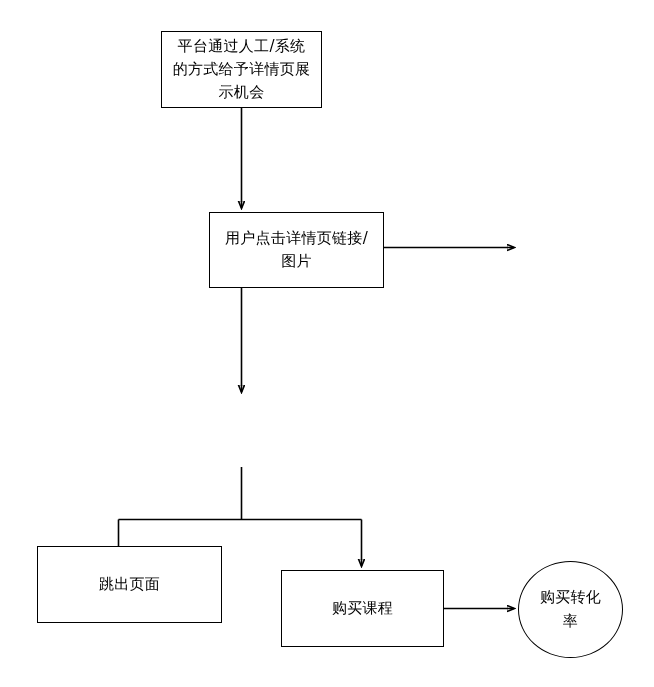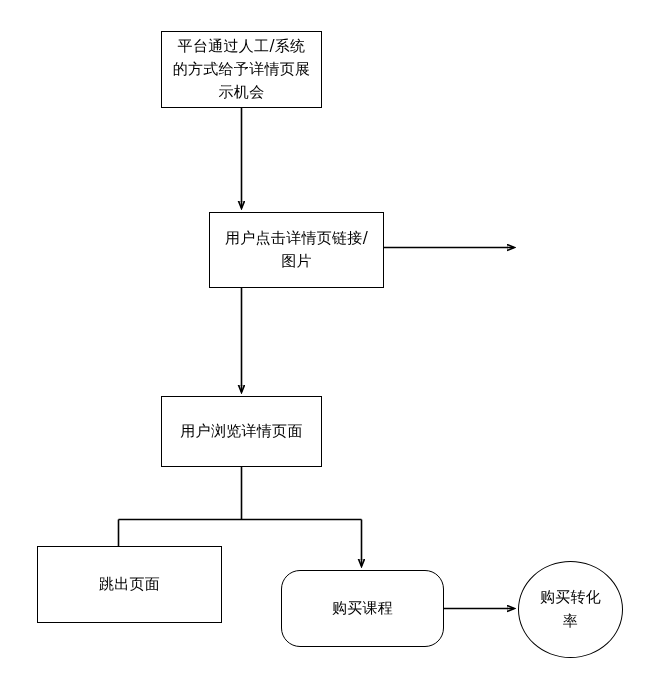--- a/index.html
+++ b/index.html
@@ -82,29 +82,26 @@
 
   <div class="node" style="left:161px; top:31px; width:161px; height:77px;">
     <span class="label">平台通过人工/系统的方式给予详情页展示机会</span>
   </div>
 
   <div class="node" style="left:161px; top:212px; width:175px; height:76px;margin-left:48px;">
     <span class="label">用户点击详情页链接/图片</span>
   </div>
 
 
-  <div class="node" style="left:161px; top:396px; width:161px; height:71px;">
-    <span class="label">用户浏览详情页面</span>
-  </div>
 
   <div class="node" style="left:37px; top:546px; width:185px; height:77px;">
     <span class="label">跳出页面</span>
   </div>
 
-  <div class="node" style="left:281px; top:570px; width:163px; height:77px;border-radius:19px;">
+  <div class="node" style="left:281px; top:570px; width:163px; height:77px;">
     <span class="label">购买课程</span>
   </div>
 
   <div class="node circle" style="left:518px; top:561px; width:105px; height:97px;align-items:center;">
     <span class="label">购买转化率</span>
   </div>
 
 </div>
 
 </body></html>

